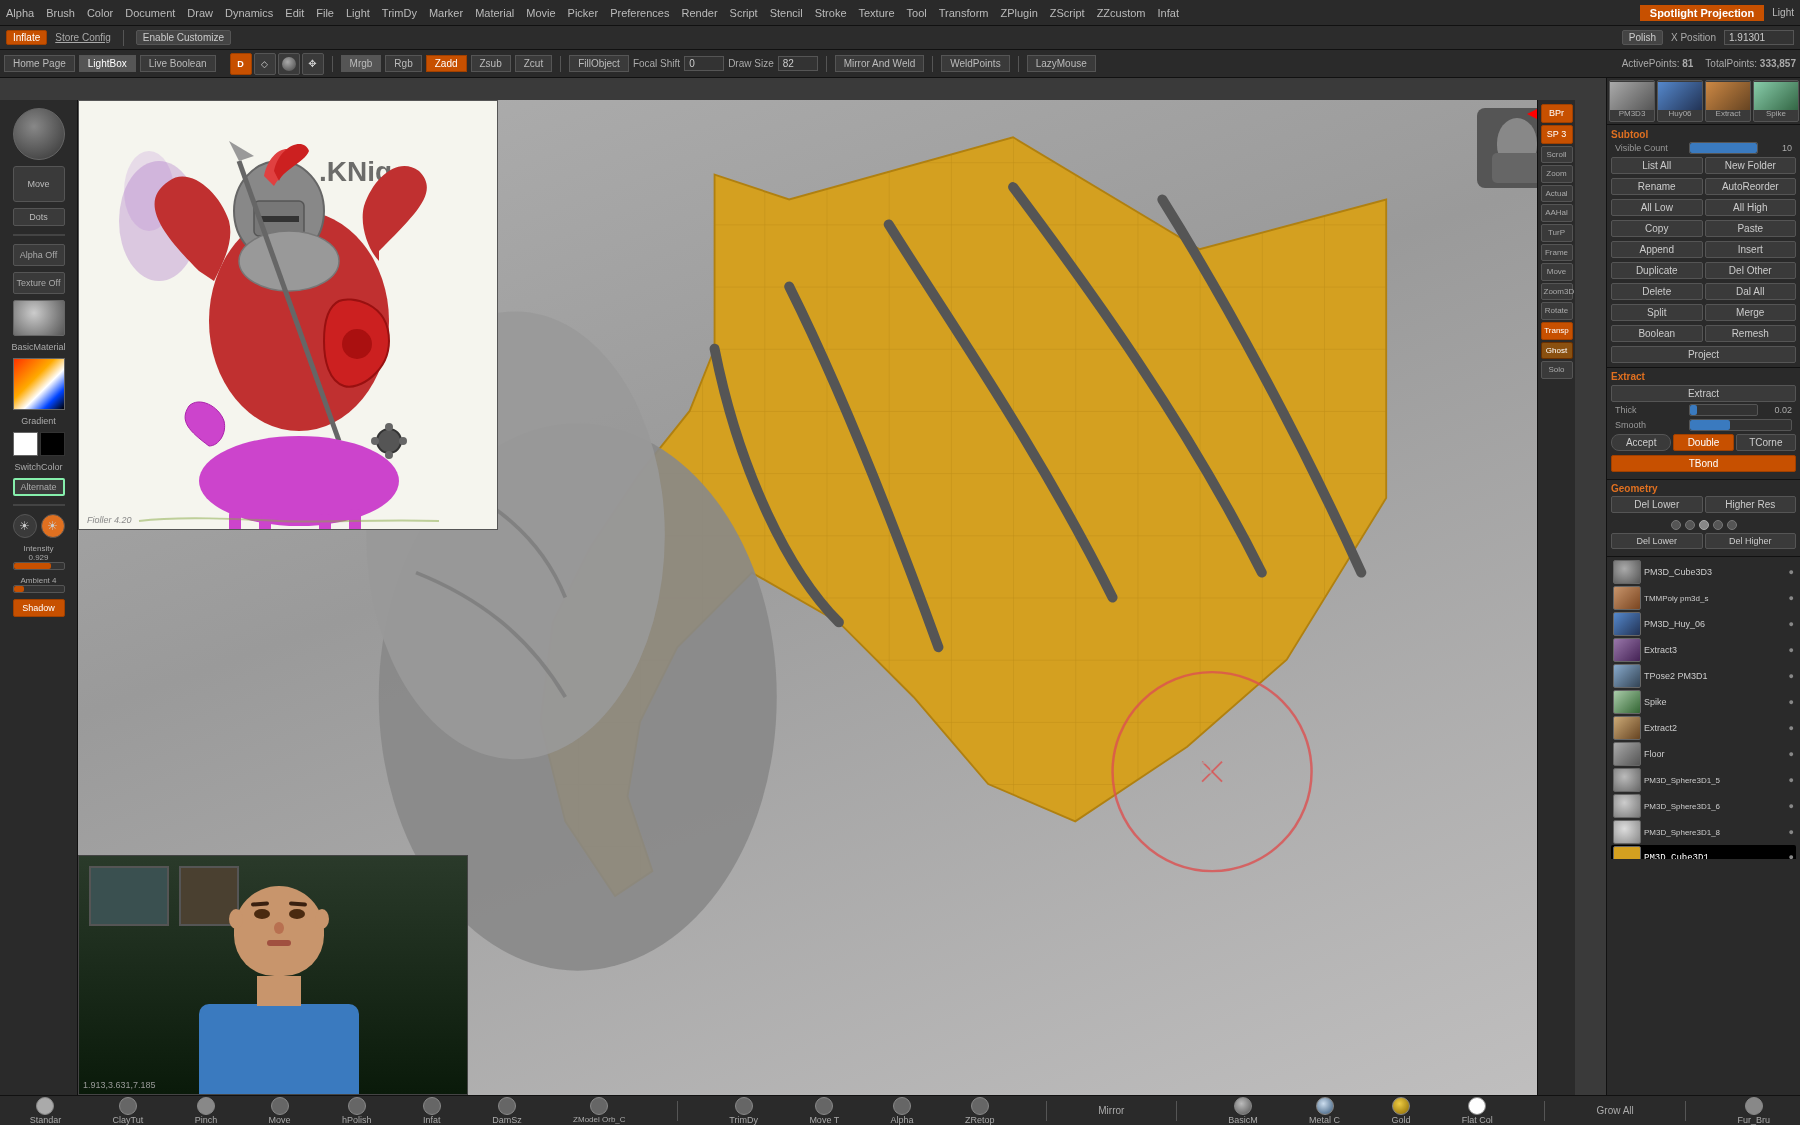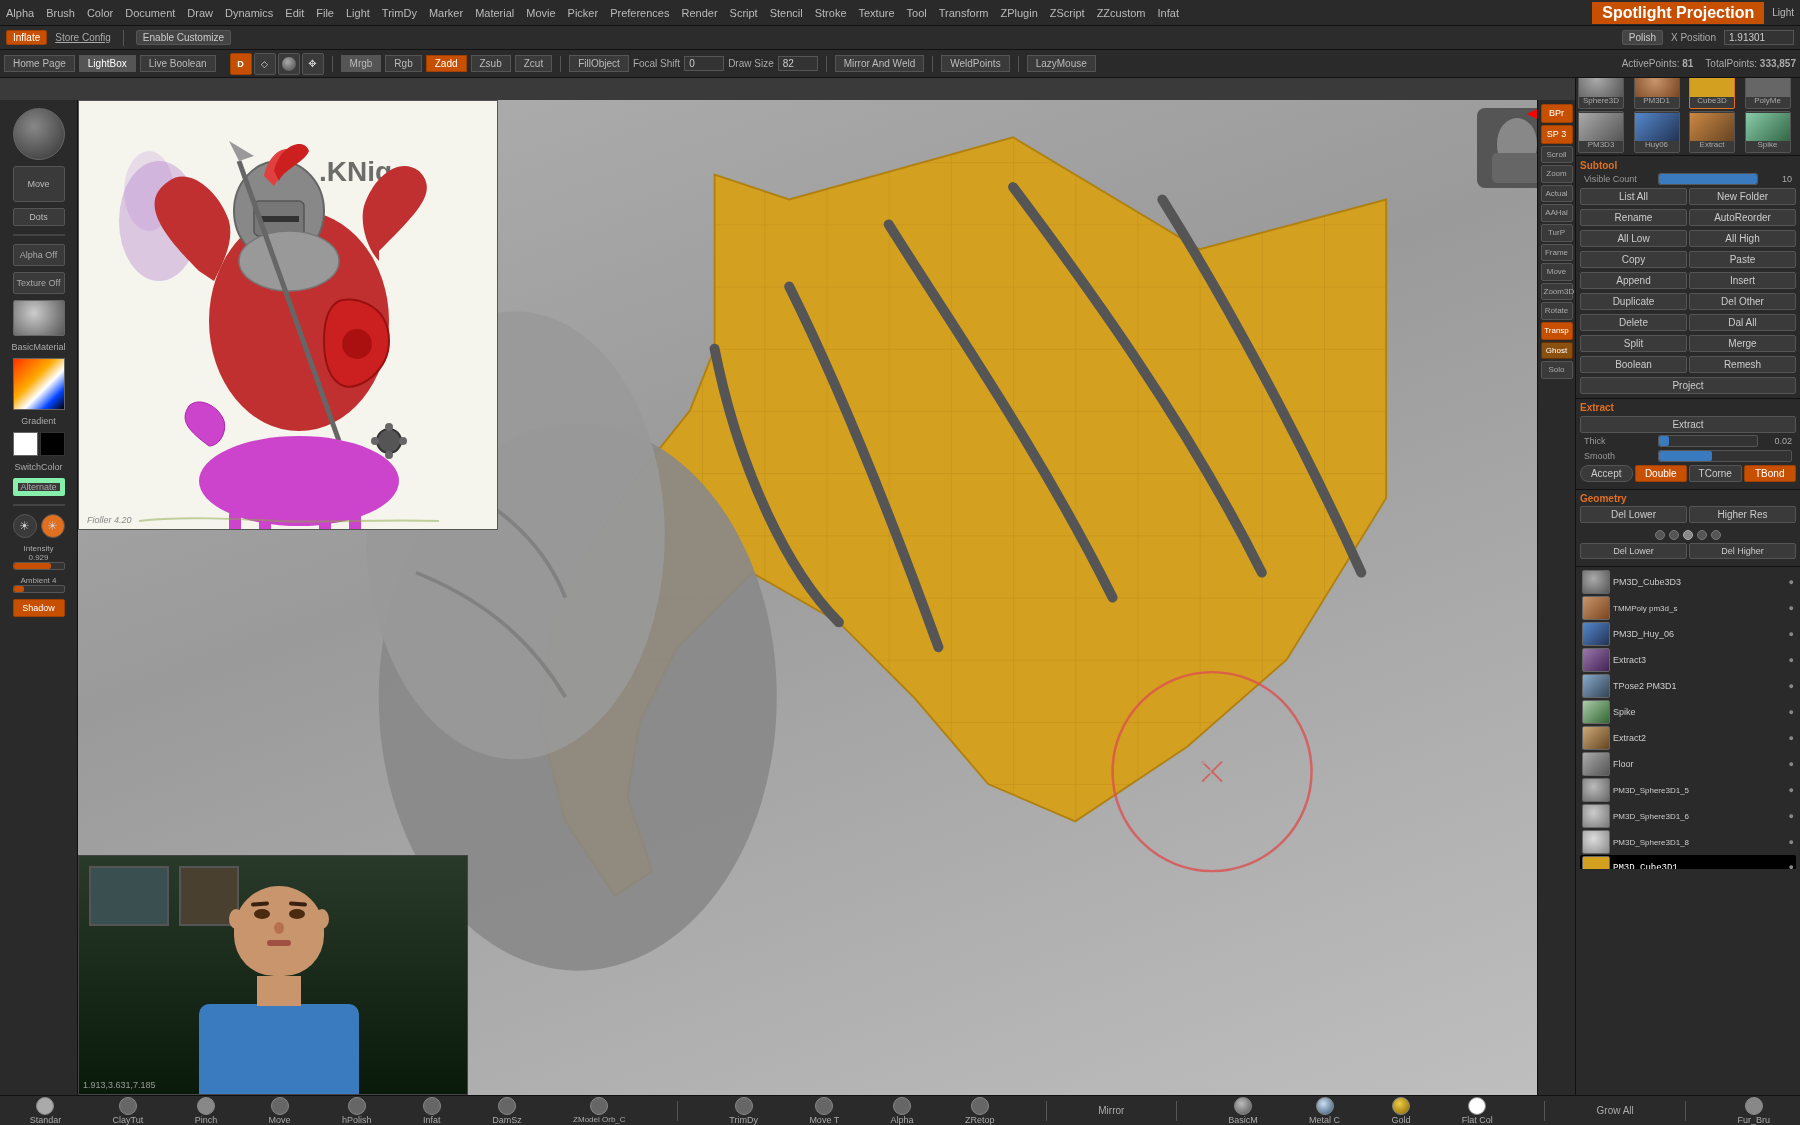--- a/index.html
+++ b/index.html
@@ -179,28 +179,27 @@
       border-radius: 50%;
       background: #666;
       border: 1px solid #888;
     }
     .brush-circle.active { background: #aaa; }
 
     
     #right-panel {
       position: absolute;
       top: 0; right: 0;
-      width: 225px;
+      width: 194px;
       bottom: 0;
       background: #2a2a2a;
       border-left: 1px solid #111;
       z-index: 50;
       overflow-y: auto;
       overflow-x: hidden;
-      margin-top: 31px;
     }
     #right-panel::-webkit-scrollbar { width: 4px; }
     #right-panel::-webkit-scrollbar-track { background: #222; }
     #right-panel::-webkit-scrollbar-thumb { background: #555; }
 
     .rp-header {
       background: #1e1e1e;
       padding: 3px 6px;
       font-size: 10px;
       color: #bbb;
@@ -492,21 +491,21 @@
   <span class="menu-item">Stroke</span>
   <span class="menu-item">Texture</span>
   <span class="menu-item">Tool</span>
   <span class="menu-item">Transform</span>
   <span class="menu-item">ZPlugin</span>
   <span class="menu-item">ZScript</span>
   <span class="menu-item">ZZcustom</span>
   <span class="menu-item">Infat</span>
 
   <div style="margin-left:auto; display:flex; align-items:center; gap:8px;">
-    <span style="background:#c75000;color:#fff;padding:2px 10px;font-size:16px;font-weight:bold;">Spotlight Projection</span>
+    <span style="background:#c75000;color:#fff;padding:2px 10px;font-size:11px;font-weight:bold;">Spotlight Projection</span>
     <span style="color:#bbb;font-size:10px;">Light</span>
   </div>
 </div>
 
 <div id="toolbar2">
   <button class="tb-btn orange">Inflate</button>
   <span style="font-size:10px;color:#aaa;text-decoration:underline;">Store Config</span>
   <span class="tb-sep"></span>
   <button class="tb-btn">Enable Customize</button>
   <span style="flex:1;"></span>
@@ -577,21 +576,21 @@
 
   <div class="lp-color-swatch"></div>
   <span class="lp-label">Gradient</span>
 
   <div style="width:52px;height:24px;display:flex;gap:2px;cursor:pointer;">
     <div style="flex:1;background:#fff;border:1px solid #666;"></div>
     <div style="flex:1;background:#000;border:1px solid #333;"></div>
   </div>
   <span class="lp-label">SwitchColor</span>
 
-  <div style="width:52px;height:18px;background:#3a3a3a;border:5px solid #86efac;border-radius:2px;display:flex;align-items:center;justify-content:center;cursor:pointer;">
+  <div style="width:52px;height:18px;background:#3a3a3a;border:2px solid #86efac;border-radius:2px;display:flex;align-items:center;justify-content:center;cursor:pointer;">
     <span style="font-size:9px;color:#aaa;">Alternate</span>
   </div>
 
   <div style="width:52px;height:2px;background:#444;margin:2px 0;"></div>
 
   <div style="display:flex;gap:4px;">
     <div class="lp-icon-btn" style="width:24px;height:24px;font-size:12px;">☀</div>
     <div class="lp-icon-btn active" style="width:24px;height:24px;font-size:12px;background:#e07020;">☀</div>
   </div>
 

